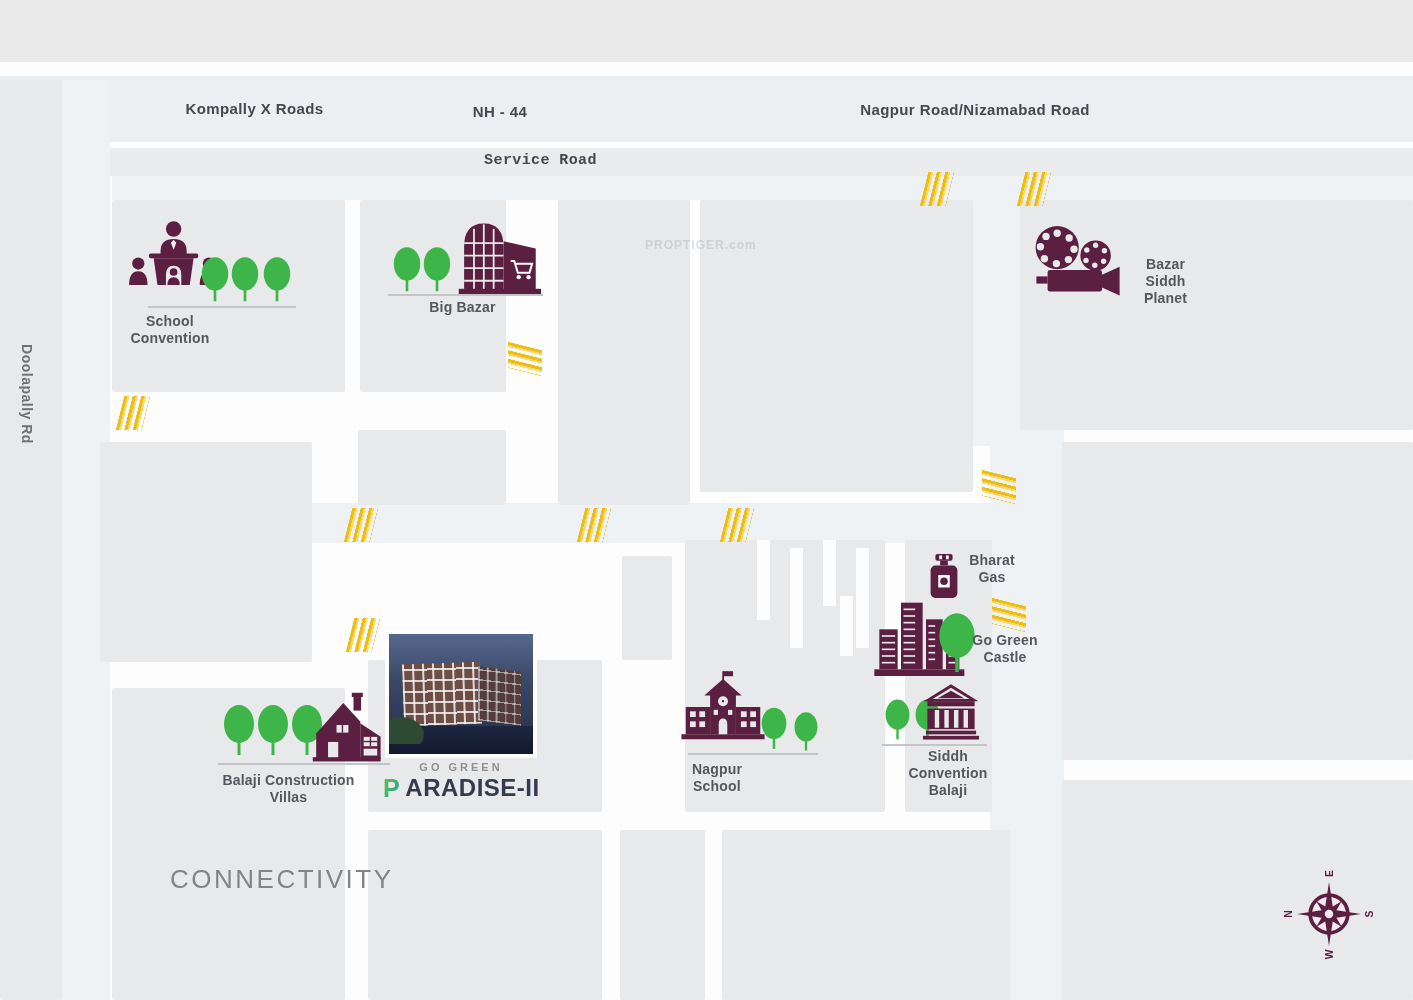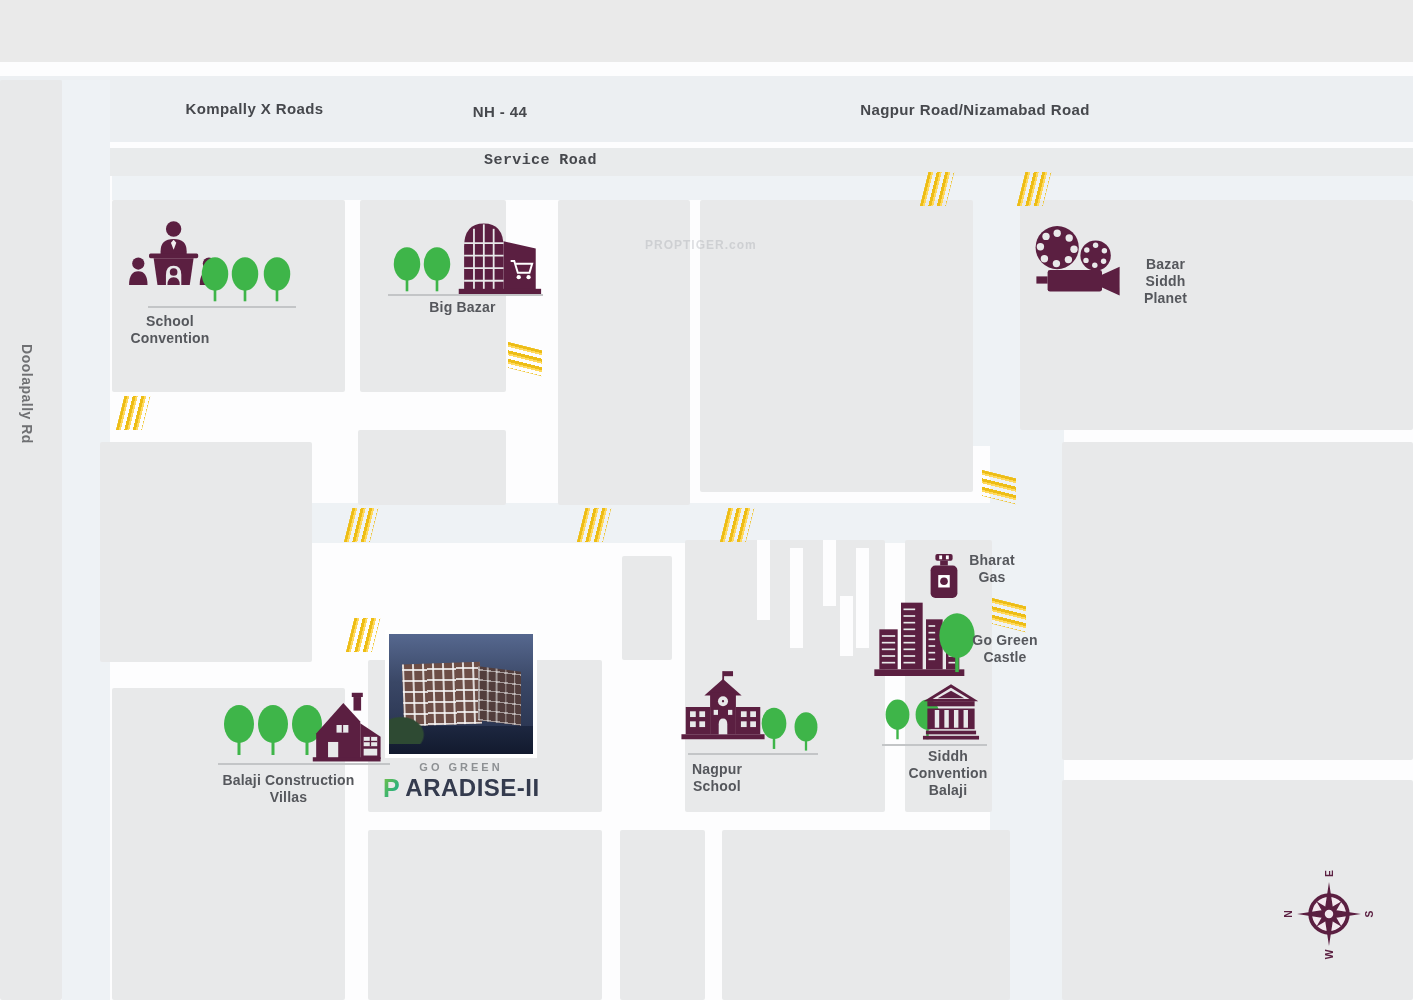--- a/index.html
+++ b/index.html
@@ -394,20 +394,21 @@
             <stop offset="0" stop-color="#7cc242"></stop>
               <stop offset="1" stop-color="#00a79b"></stop>
           </linearGradient>
         </defs>
         <text x="1" y="22" font-family="Liberation Sans, sans-serif" font-size="25" font-weight="bold" fill="url(#gp)">P</text>
       </svg>
       <span>ARADISE-II</span>
     </div>
   </div>
 
+  <div class="tag1">CONNECTIVITY</div>
 
   <svg class="compass" viewBox="-50 -50 100 100">
     <circle r="20" fill="#f2e8ee" stroke="#5b1f41" stroke-width="4"></circle>
     <path transform="rotate(45)" d="M0 -19 L4 -4 L19 0 L4 4 L0 19 L-4 4 L-19 0 L-4 -4 Z" fill="#5b1f41"></path>
     <path d="M0 -34 L4.5 -4.5 L34 0 L4.5 4.5 L0 34 L-4.5 4.5 L-34 0 L-4.5 -4.5 Z" fill="#5b1f41"></path>
     <circle r="8" fill="#5b1f41"></circle>
       <circle r="4.5" fill="#f2e8ee"></circle>
     <text x="0" y="-39" text-anchor="middle" font-size="11" font-weight="bold" fill="#5b1f41">N</text>
     <text x="43" y="4" text-anchor="middle" font-size="11" font-weight="bold" fill="#5b1f41">E</text>
     <text x="0" y="47" text-anchor="middle" font-size="11" font-weight="bold" fill="#5b1f41">S</text>

